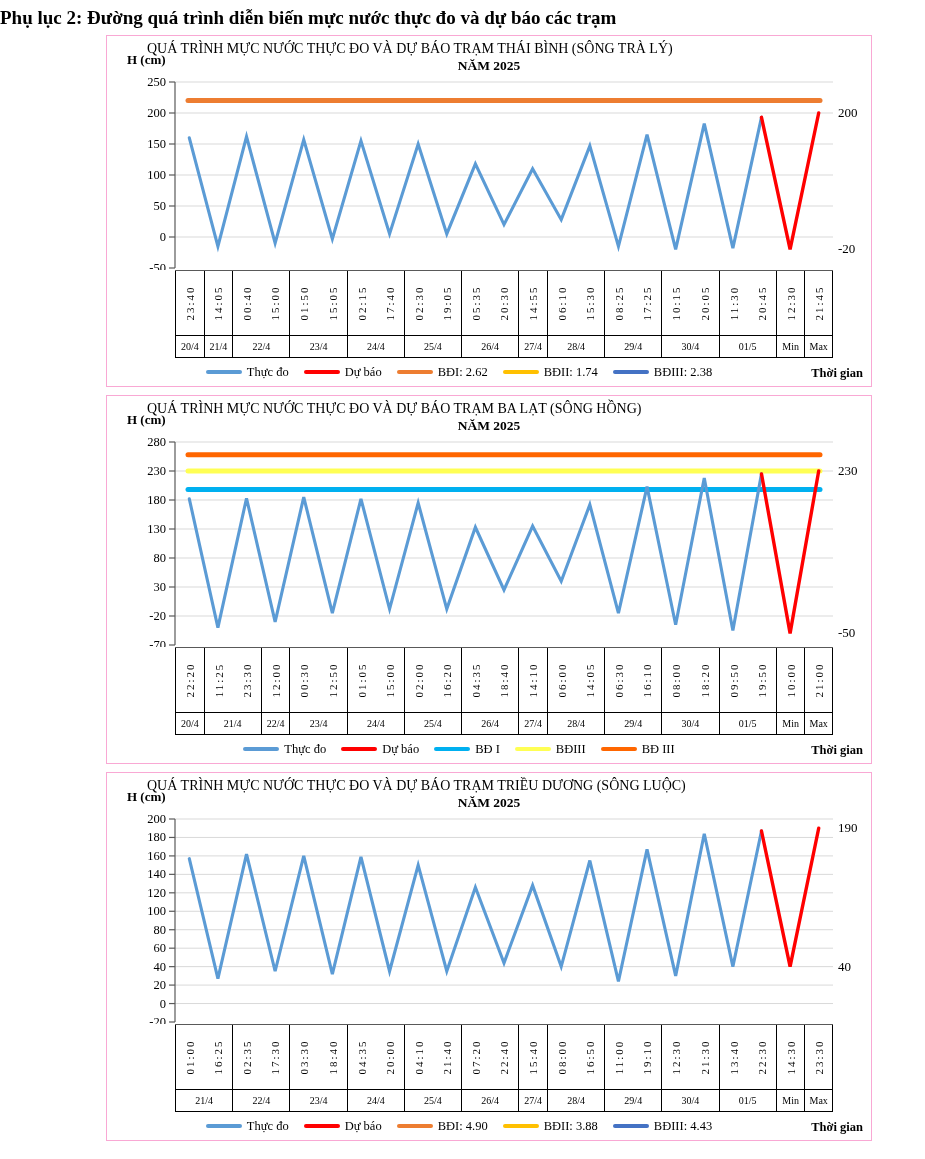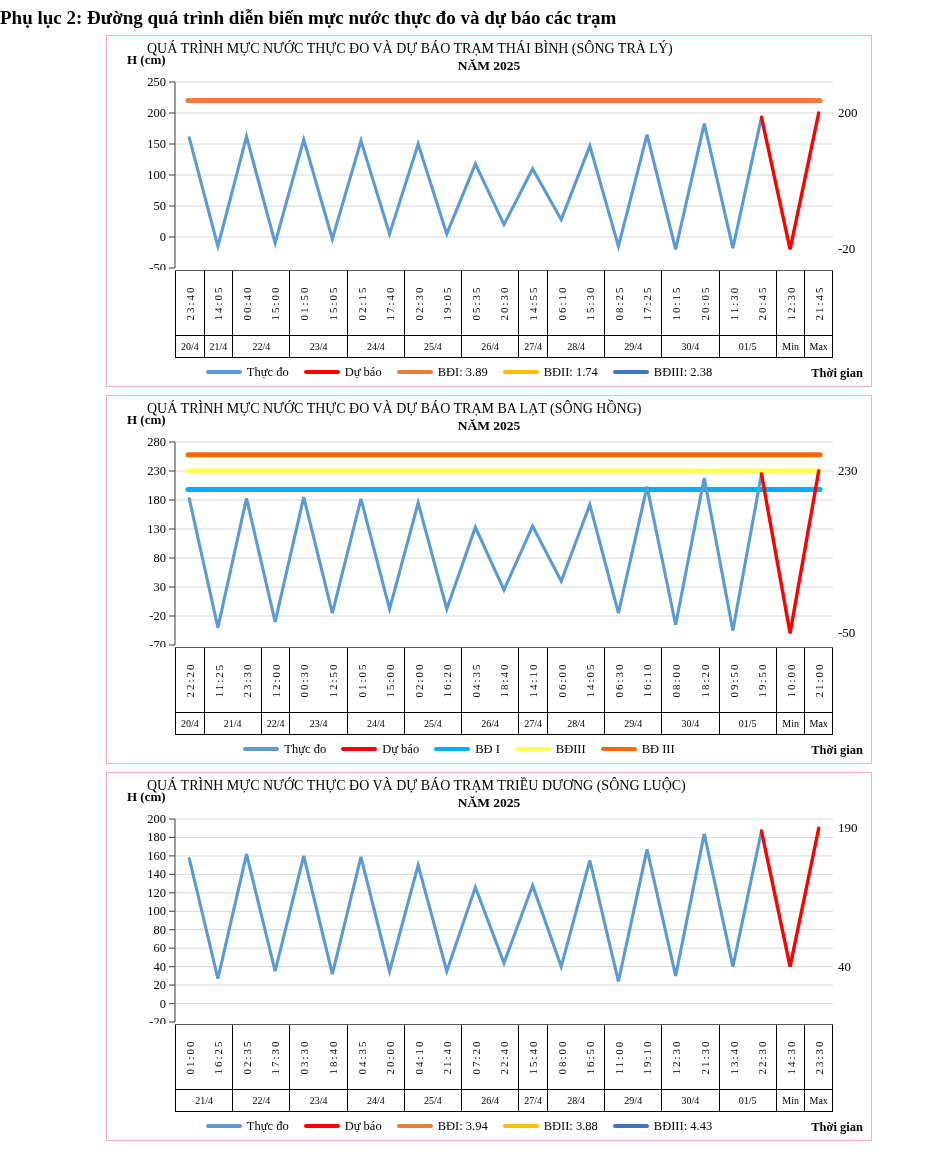--- a/index.html
+++ b/index.html
@@ -211,21 +211,21 @@
         <span class="litem">
           <span class="swatch" style="background:#5B9BD5"></span>
           <span class="llabel">Thực đo</span>
         </span>
         <span class="litem">
           <span class="swatch" style="background:#FF0000"></span>
           <span class="llabel">Dự báo</span>
         </span>
         <span class="litem">
           <span class="swatch" style="background:#ED7D31"></span>
-          <span class="llabel">BĐI: 3.89</span>
+          <span class="llabel">BĐI: 2.62</span>
         </span>
         <span class="litem">
           <span class="swatch" style="background:#FFC000"></span>
           <span class="llabel">BĐII: 1.74</span>
         </span>
         <span class="litem">
           <span class="swatch" style="background:#4472C4"></span>
           <span class="llabel">BĐIII: 2.38</span>
         </span>
       </div>
@@ -629,21 +629,21 @@
         <span class="litem">
           <span class="swatch" style="background:#5B9BD5"></span>
           <span class="llabel">Thực đo</span>
         </span>
         <span class="litem">
           <span class="swatch" style="background:#FF0000"></span>
           <span class="llabel">Dự báo</span>
         </span>
         <span class="litem">
           <span class="swatch" style="background:#ED7D31"></span>
-          <span class="llabel">BĐI: 3.94</span>
+          <span class="llabel">BĐI: 4.90</span>
         </span>
         <span class="litem">
           <span class="swatch" style="background:#FFC000"></span>
           <span class="llabel">BĐII: 3.88</span>
         </span>
         <span class="litem">
           <span class="swatch" style="background:#4472C4"></span>
           <span class="llabel">BĐIII: 4.43</span>
         </span>
       </div>

